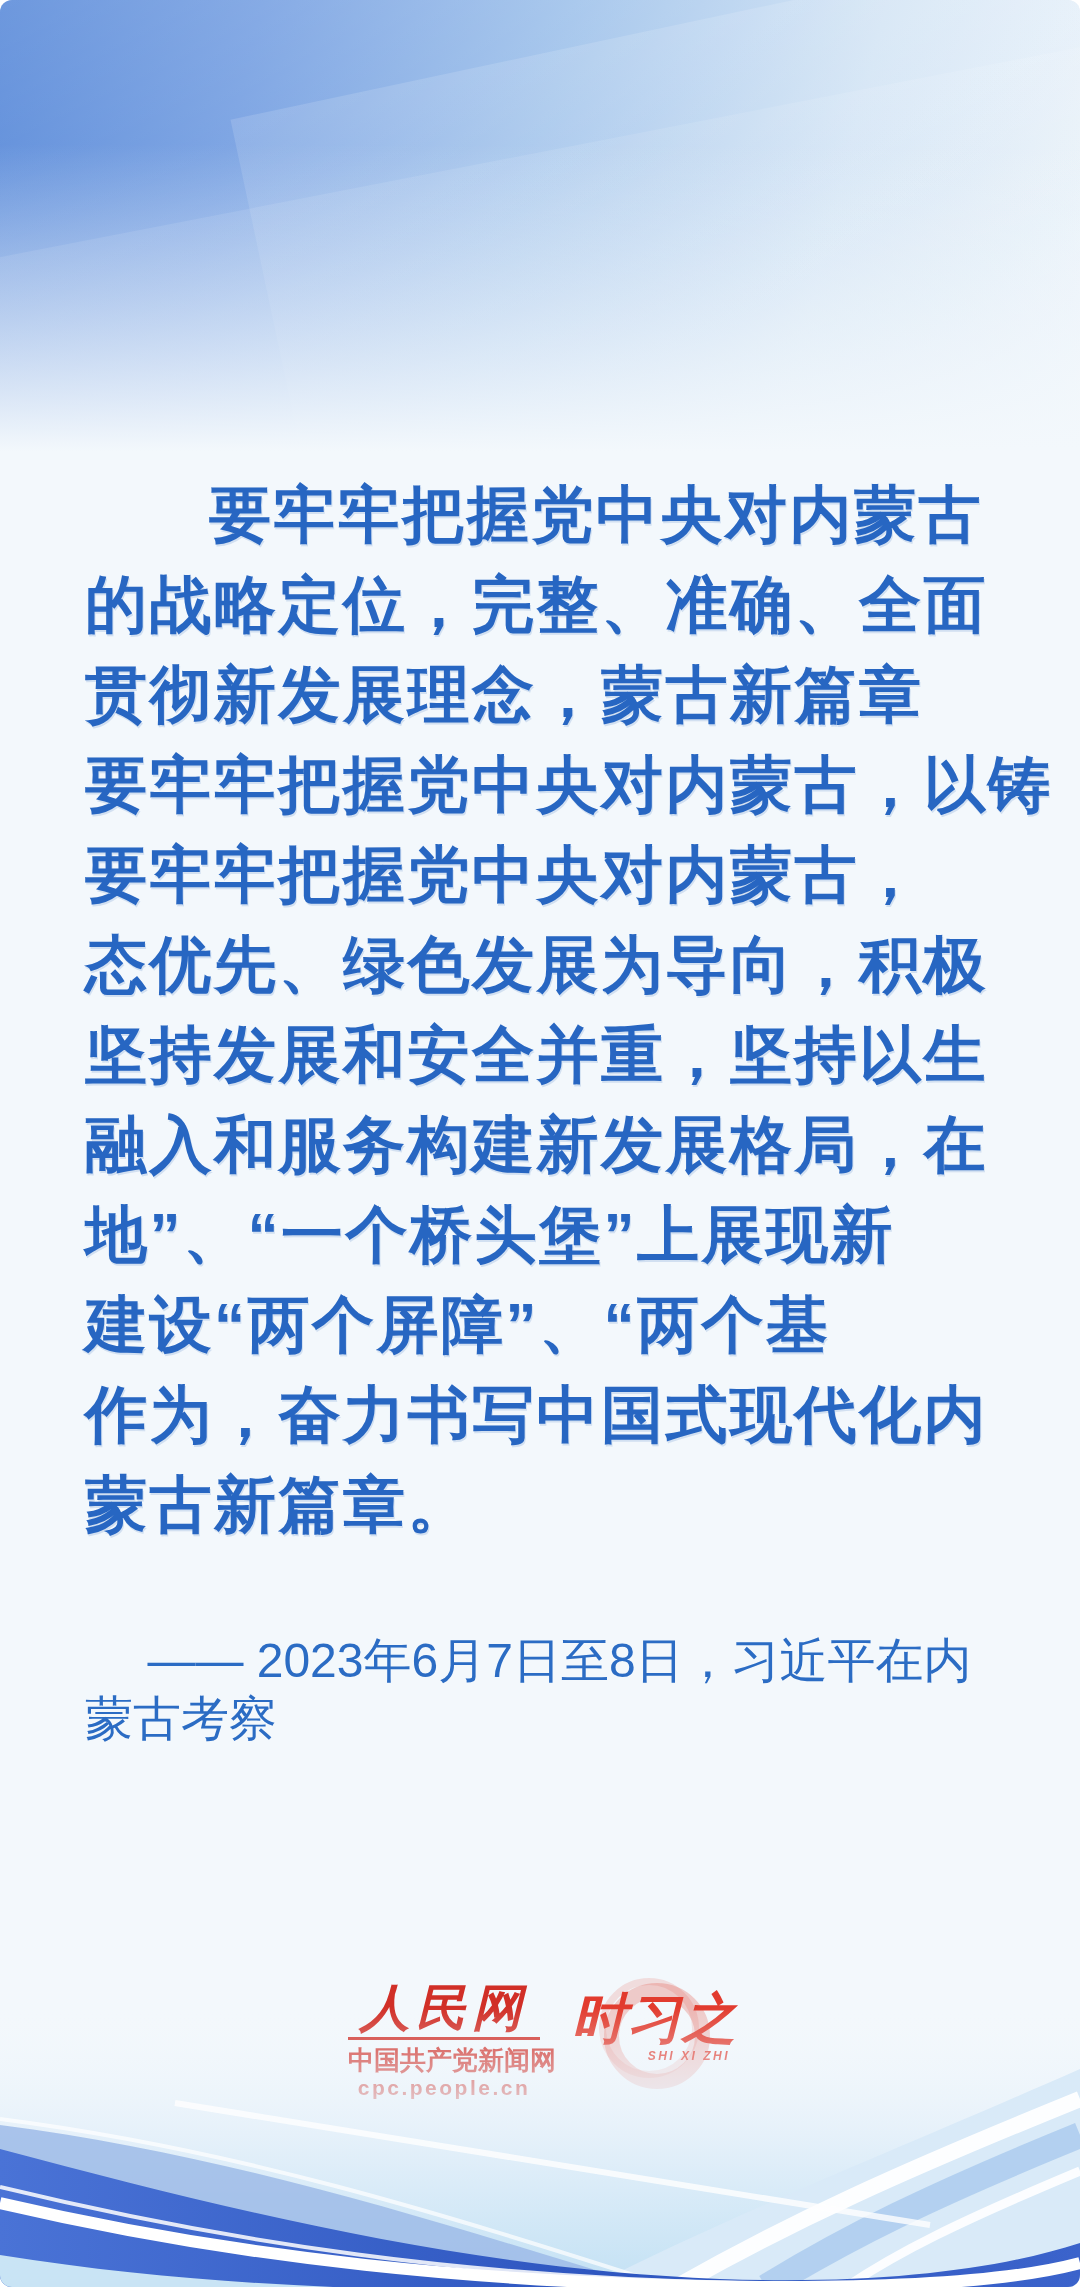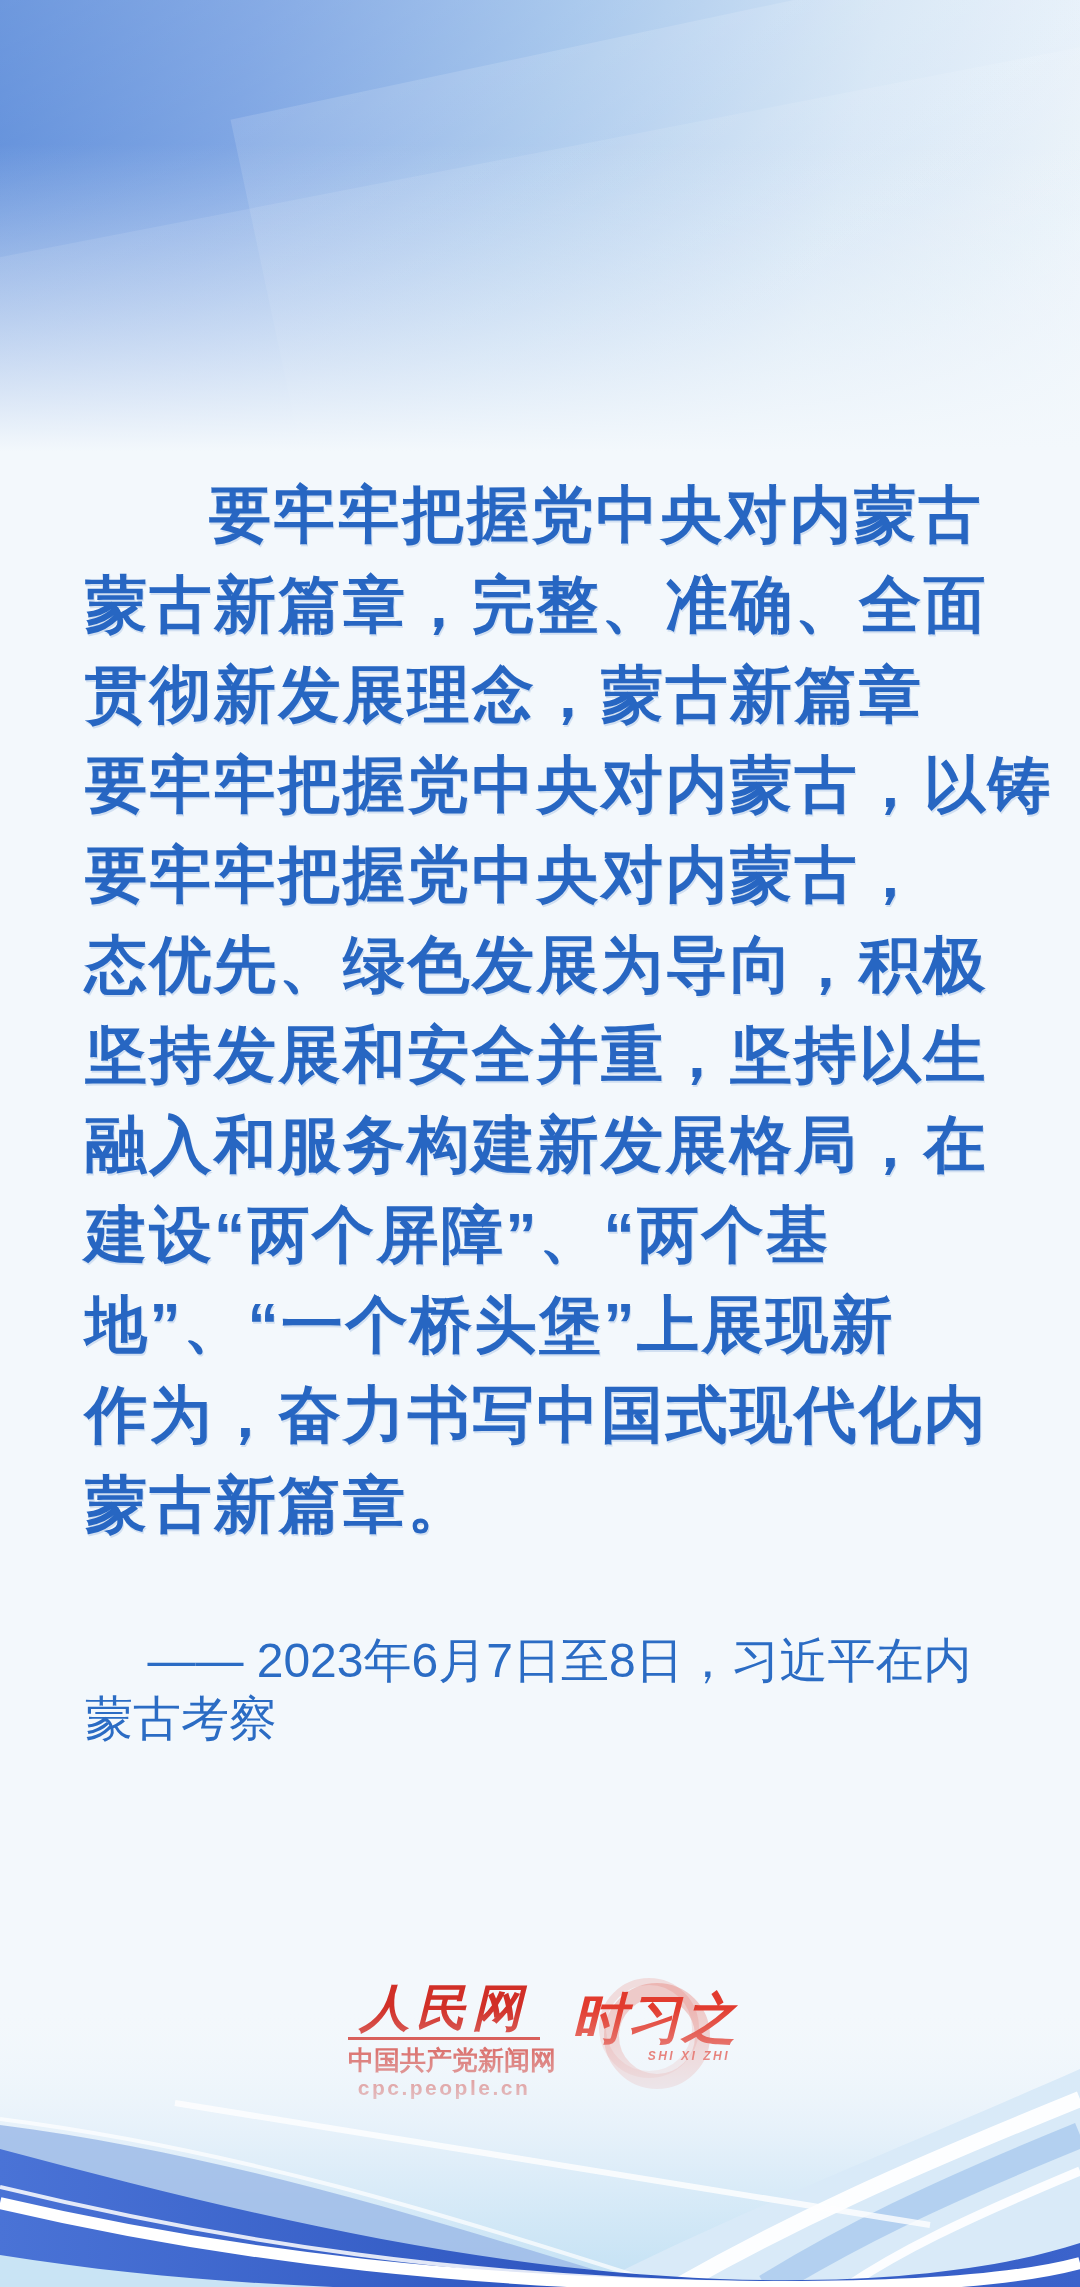--- a/index.html
+++ b/index.html
@@ -1,17 +1,17 @@
 <!DOCTYPE html>
 <html><head>
 <meta charset="utf-8">
 <style>
   html,body{margin:0;padding:0;}
   body{width:1080px;height:2287px;font-family:"Liberation Sans","DejaVu Sans",sans-serif;}
-  .poster{position:relative;width:1080px;height:2287px;background:#f3f8fc;overflow:hidden;}
+  .poster{position:relative;width:1080px;height:2287px;background:#f3f8fc;overflow:hidden;border-radius:12px;}
 
   
   .header{position:absolute;top:0;left:0;width:1080px;height:480px;
     background:linear-gradient(104deg,#4b80d6 0%,#6e9ae0 22%,#9cc0ea 48%,#cfe2f4 74%,#eef5fb 100%);
     overflow:hidden;}
   .beam{position:absolute;background:linear-gradient(180deg,rgba(255,255,255,0.22),rgba(255,255,255,0));}
   .beam.b1{top:-190px;right:-260px;width:1500px;height:540px;transform:rotate(-12deg);}
   .beam.b2{top:-20px;left:260px;width:1300px;height:420px;transform:rotate(-12deg);background:linear-gradient(180deg,rgba(255,255,255,0.14),rgba(255,255,255,0));}
   .beam.b3{top:140px;left:-80px;width:1400px;height:360px;transform:rotate(-11deg);background:linear-gradient(180deg,rgba(255,255,255,0.10),rgba(255,255,255,0));}
   .header-fade{position:absolute;top:0;left:0;width:100%;height:100%;
@@ -57,29 +57,29 @@
 
   <div class="header">
     <div class="beam b1"></div>
     <div class="beam b2"></div>
     <div class="beam b3"></div>
     <div class="header-fade"></div>
   </div>
 
   <div class="quote">
       <div class="line">要牢牢把握党中央对内蒙古</div>
-      <div class="line">蒙古新篇章，完整、准确、全面</div>
+      <div class="line">的战略定位，完整、准确、全面</div>
       <div class="line">贯彻新发展理念，蒙古新篇章</div>
       <div class="line">要牢牢把握党中央对内蒙古，以铸</div>
       <div class="line">要牢牢把握党中央对内蒙古，</div>
       <div class="line">态优先、绿色发展为导向，积极</div>
       <div class="line">坚持发展和安全并重，坚持以生</div>
       <div class="line">融入和服务构建新发展格局，在</div>
+      <div class="line">地”、“一个桥头堡”上展现新</div>
       <div class="line">建设“两个屏障”、“两个基</div>
-      <div class="line">地”、“一个桥头堡”上展现新</div>
       <div class="line">作为，奋力书写中国式现代化内</div>
       <div class="line">蒙古新篇章。</div>
     </div>
 
   <div class="attribution">
     <div class="a1">—— 2023年6月7日至8日，习近平在内蒙古考察</div>
   </div>
 
   <div class="logos">
     <div class="people-logo">

